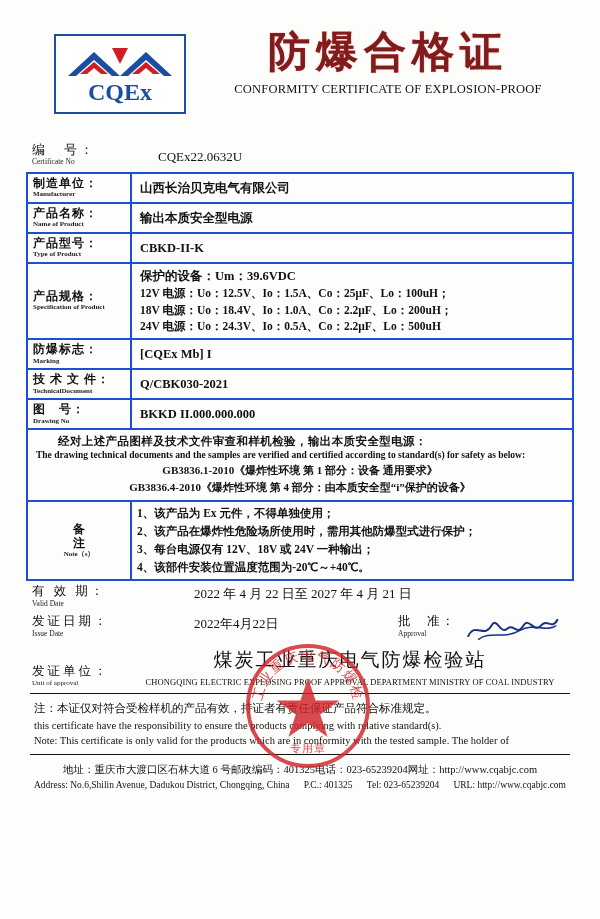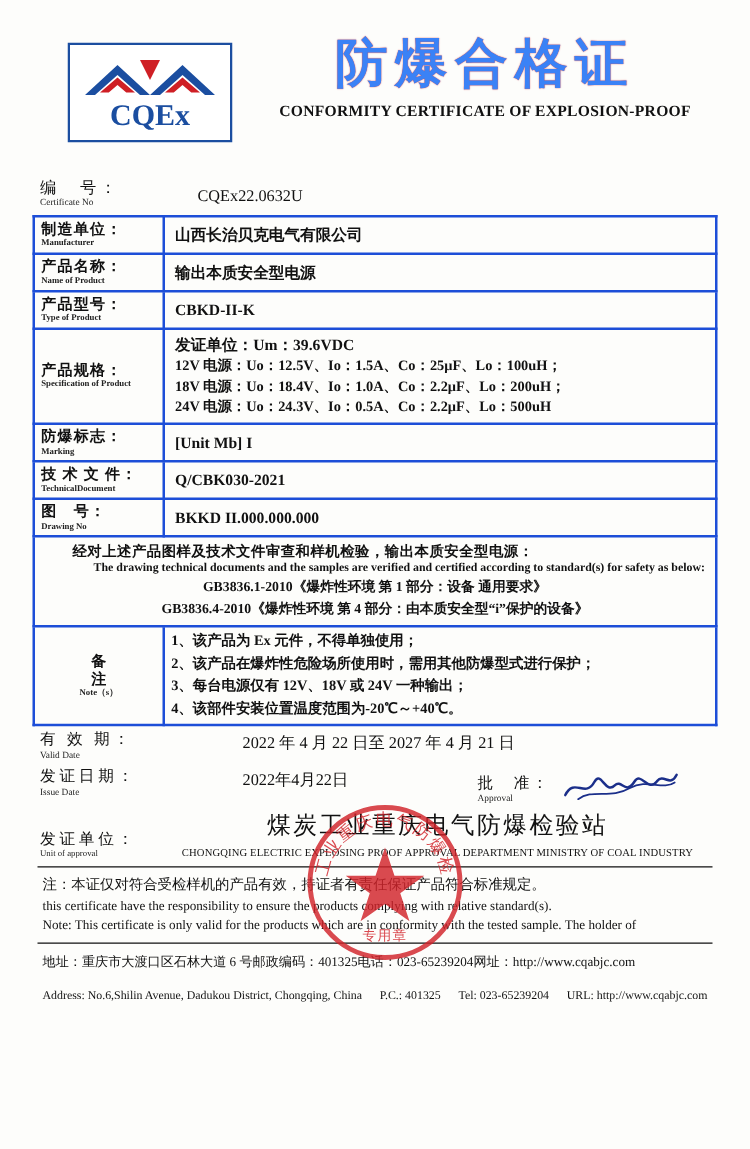--- a/index.html
+++ b/index.html
@@ -43,28 +43,28 @@
     left: 176px;
     top: 0px;
     right: 0;
     text-align: center;
   }
   .cn-title {
     font-family: "Liberation Serif", serif;
     font-size: 42px;
     font-weight: bold;
     letter-spacing: 6px;
-    color: #3b82f6;
+    color: #7f1d1d;
     line-height: 1.15;
     text-shadow: 0 0 1px #c8161d;
   }
   .en-title {
     margin-top: 6px;
     font-size: 12.5px;
-    font-weight: bold;
+    font-weight: normal;
     letter-spacing: 0.2px;
     color: #111;
   }
 
   
   .certno-row {
     display: flex;
     align-items: flex-end;
     margin: 12px 0 6px 6px;
     height: 30px;
@@ -125,21 +125,21 @@
   .std-cell {
     padding: 4px 8px 5px 8px !important;
   }
   .std-cn {
     font-size: 11.5px;
     letter-spacing: 0.4px;
     text-indent: 22px;
   }
   .std-en {
     font-size: 9.5px;
-    text-align: right;
+    text-align: left;
     margin: 1px 0 2px 0;
   }
   .std-item {
     font-size: 11px;
     text-align: center;
     line-height: 1.5;
   }
 
   
   .note-label-cell { width: 36px; text-align: center; }
@@ -171,25 +171,24 @@
   .lower-label .lbl-cn { font-size: 12.5px; letter-spacing: 3px; }
   .lower-label .lbl-en { font-size: 7.5px; }
   .lower-value {
     font-size: 13px;
     margin-left: 10px;
   }
   .valid-value { margin-left: 78px; }
   .issue-value { margin-left: 78px; font-family: Liberation Serif, serif; }
   .approval-block {
     position: absolute;
-    right: 22px;
+    right: 6px;
     top: 30px;
     width: 170px;
     display: flex;
-    align-items: center;
   }
   .approval-block .lbl-cn { font-size: 12.5px; letter-spacing: 2px; }
   .approval-block .lbl-en { font-size: 7.5px; }
   .sign {
     margin-left: 8px;
     font-family: "Liberation Serif", serif;
     font-size: 20px;
     font-style: italic;
     color: #1b2f8a;
     transform: rotate(-4deg);
@@ -233,28 +232,28 @@
   .fn-cn { font-size: 11.5px; line-height: 1.5; }
   .fn-en { font-size: 10.5px; line-height: 1.45; }
 
   
   .contact {
     margin: 8px 8px 0 8px;
   }
   .contact-cn {
     display: flex;
     font-size: 10.5px;
-    justify-content: flex-start;
+    justify-content: center;
     white-space: nowrap;
   }
   .contact-en {
     display: flex;
     font-size: 9.5px;
     justify-content: space-between;
-    margin-top: 15px;
+    margin-top: 3px;
     white-space: nowrap;
   }
 
   
   .seal {
     position: absolute;
     left: 242px;
     top: 640px;
     width: 132px;
     height: 132px;
@@ -323,33 +322,33 @@
         </td>
         <td class="cell-value">CBKD-II-K</td>
       </tr>
 
       <tr>
         <td class="cell-label">
           <span class="lbl-cn">产品规格：</span>
           <span class="lbl-en">Specification of Product</span>
         </td>
         <td class="cell-value">
-          <div class="spec-line spec-first">发证单位：Um：39.6VDC</div>
+          <div class="spec-line spec-first">保护的设备：Um：39.6VDC</div>
           <div class="spec-line">12V 电源：Uo：12.5V、Io：1.5A、Co：25μF、Lo：100uH；</div>
           <div class="spec-line">18V 电源：Uo：18.4V、Io：1.0A、Co：2.2μF、Lo：200uH；</div>
           <div class="spec-line">24V 电源：Uo：24.3V、Io：0.5A、Co：2.2μF、Lo：500uH</div>
         </td>
       </tr>
 
       <tr class="row-h">
         <td class="cell-label">
           <span class="lbl-cn">防爆标志：</span>
           <span class="lbl-en">Marking</span>
         </td>
-        <td class="cell-value">[Unit Mb] I</td>
+        <td class="cell-value">[CQEx Mb] I</td>
       </tr>
 
       <tr class="row-h">
         <td class="cell-label">
           <span class="lbl-cn">技 术 文 件：</span>
           <span class="lbl-en">TechnicalDocument</span>
         </td>
         <td class="cell-value">Q/CBK030-2021</td>
       </tr>
 

